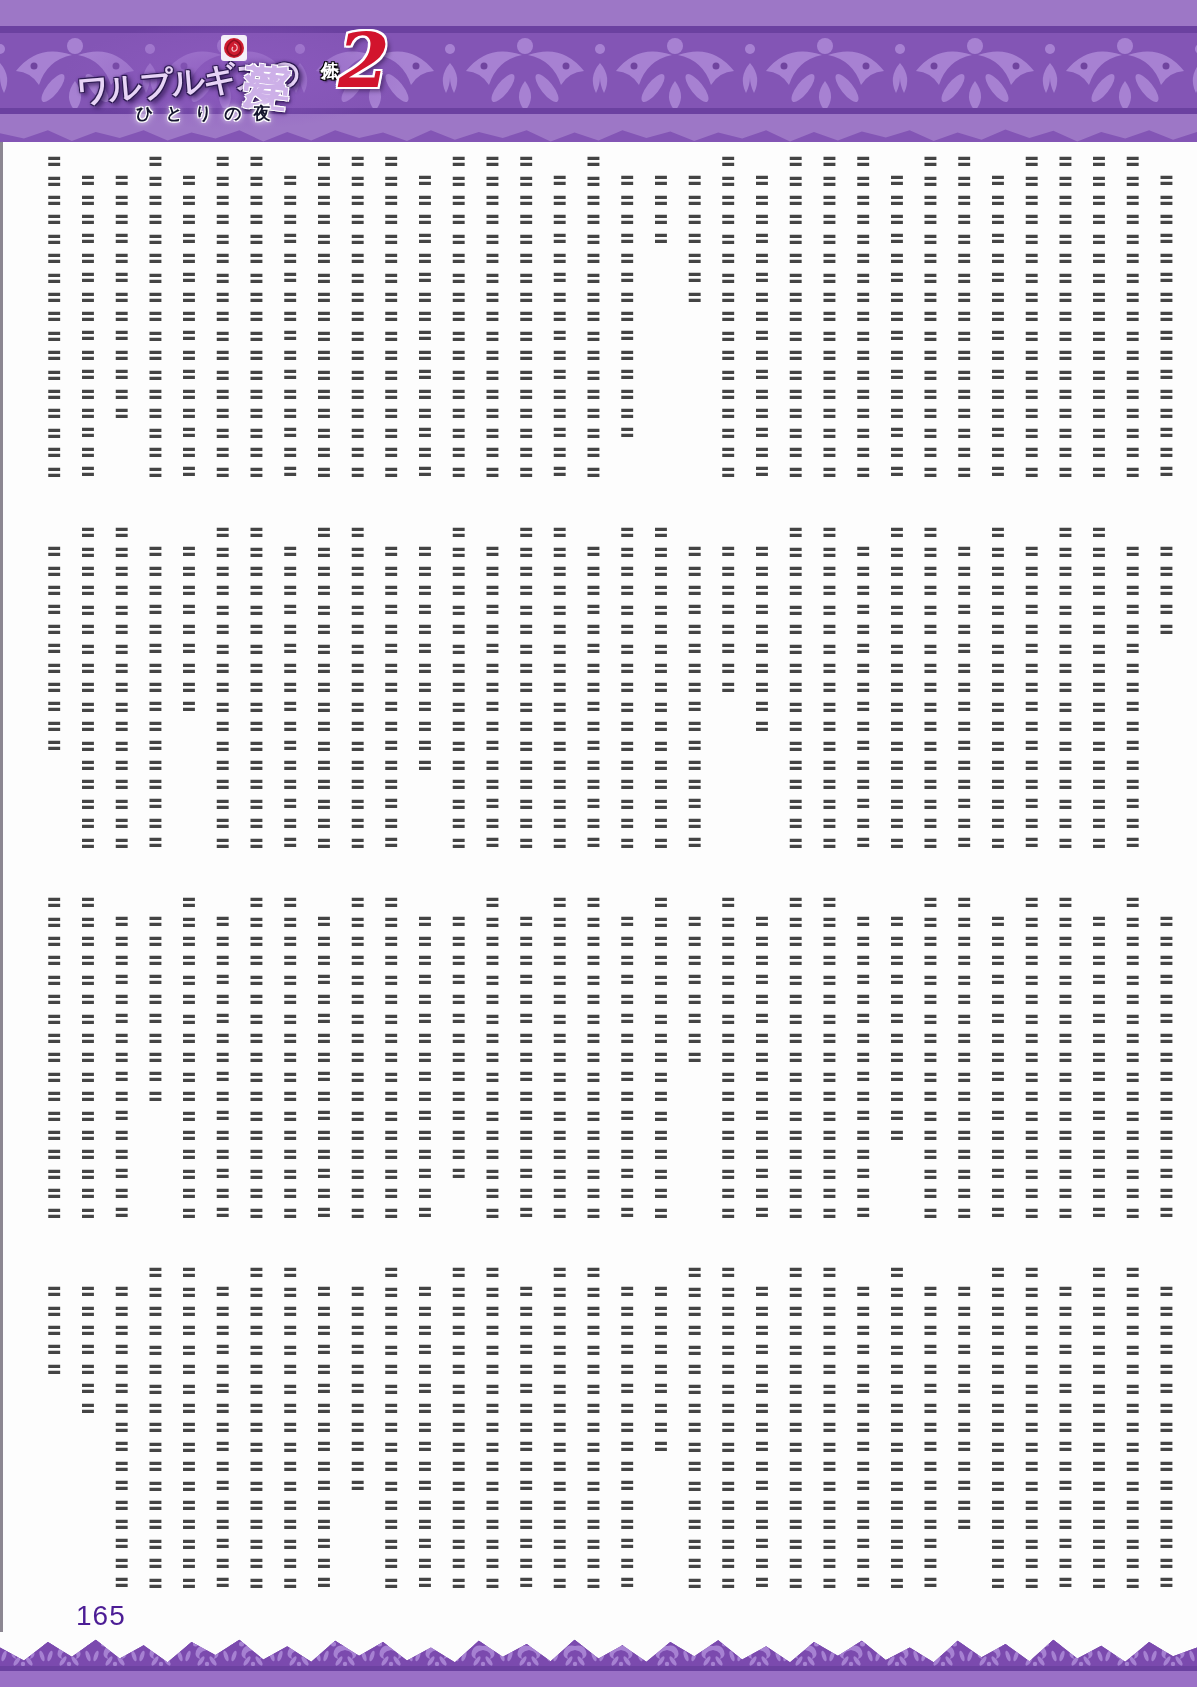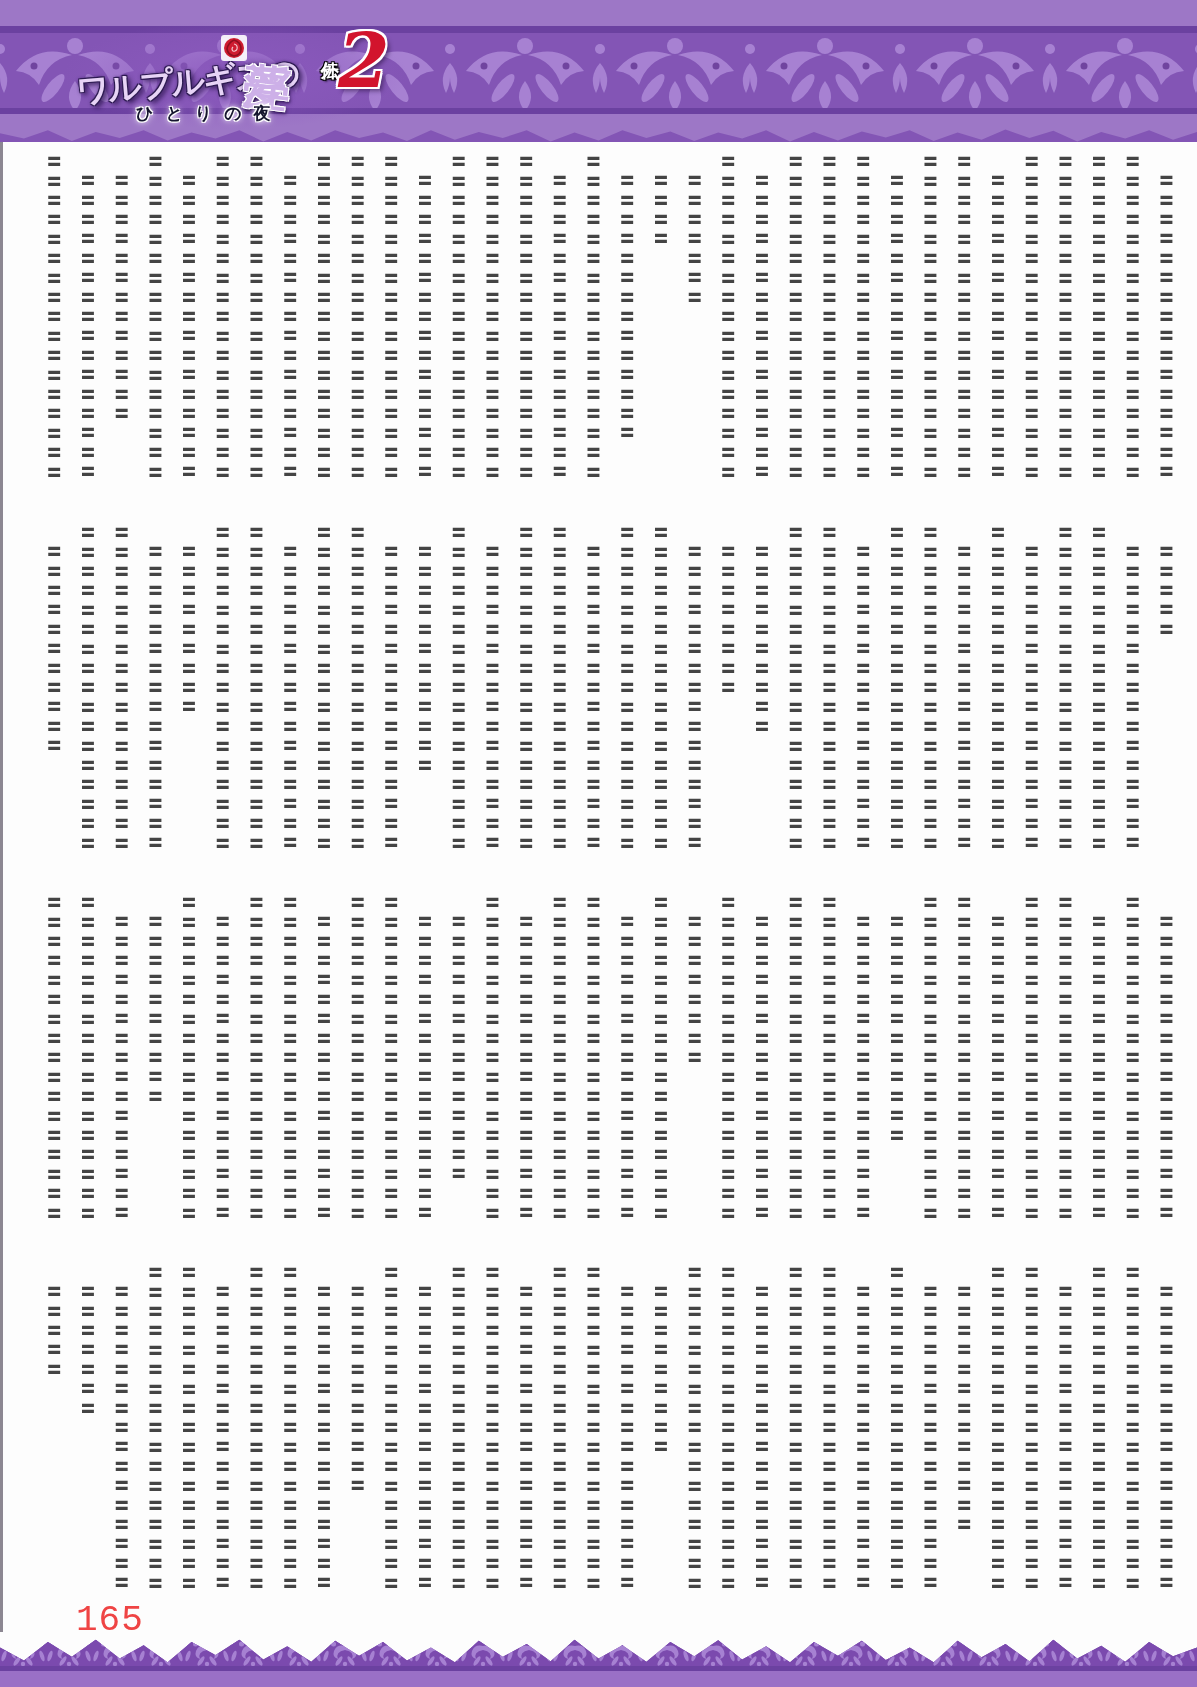--- a/index.html
+++ b/index.html
@@ -46,22 +46,22 @@
   
   .text-band{position:absolute;left:30px;right:14px;height:336px;
     writing-mode:vertical-rl;text-orientation:upright;overflow:hidden;
     font-family:"DejaVu Serif","Liberation Serif",serif;font-size:17px;
     line-height:33.7px;letter-spacing:2.4px;color:var(--text);}
   #band-0{top:146px;} #band-1{top:517px;} #band-2{top:887px;} #band-3{top:1257px;}
   .text-band .col{opacity:.88;}
   .scan-edge{position:absolute;left:0;top:142px;width:3px;height:1490px;background:rgba(28,18,40,.5);}
 
   
-  .page-number{position:absolute;left:76px;top:1600px;font-size:36px;color:#ef4444;
-    font-family:Liberation Mono, monospace;letter-spacing:1px;}
+  .page-number{position:absolute;left:76px;top:1600px;font-size:28px;color:#4c1d95;
+    font-family:Liberation Sans, sans-serif;letter-spacing:1px;}
 
   
   .footer-band{position:absolute;left:0;top:1632px;width:1197px;height:55px;background:var(--footer-band);
     clip-path:polygon(0 100%,0 28%,2% 52%,4% 18%,6% 45%,8% 14%,10% 48%,12% 24%,14% 55%,16% 18%,18% 42%,20% 14%,22% 50%,24% 26%,26% 54%,28% 16%,30% 43%,32% 18%,34% 52%,36% 28%,38% 55%,40% 16%,42% 45%,44% 22%,46% 53%,48% 14%,50% 48%,52% 24%,54% 54%,56% 18%,58% 44%,60% 15%,62% 50%,64% 26%,66% 55%,68% 18%,70% 43%,72% 16%,74% 51%,76% 28%,78% 55%,80% 16%,82% 46%,84% 22%,86% 53%,88% 14%,90% 48%,92% 25%,94% 54%,96% 18%,98% 44%,100% 28%,100% 100%);}
   .torn-bottom{position:absolute;left:0;top:0;width:100%;height:14px;background:var(--torn);}
   .ornament-bottom{position:absolute;left:0;top:8px;width:100%;height:28px;}
   .line-dark-c{position:absolute;left:0;top:34px;width:100%;height:6px;background:var(--line-dark);}
   .footer-strip{position:absolute;left:0;top:39px;width:100%;height:16px;background:var(--footer-strip);}
   .m-light{fill:var(--motif-light);opacity:.95;}
   .m-dark{fill:var(--motif-dark);}

